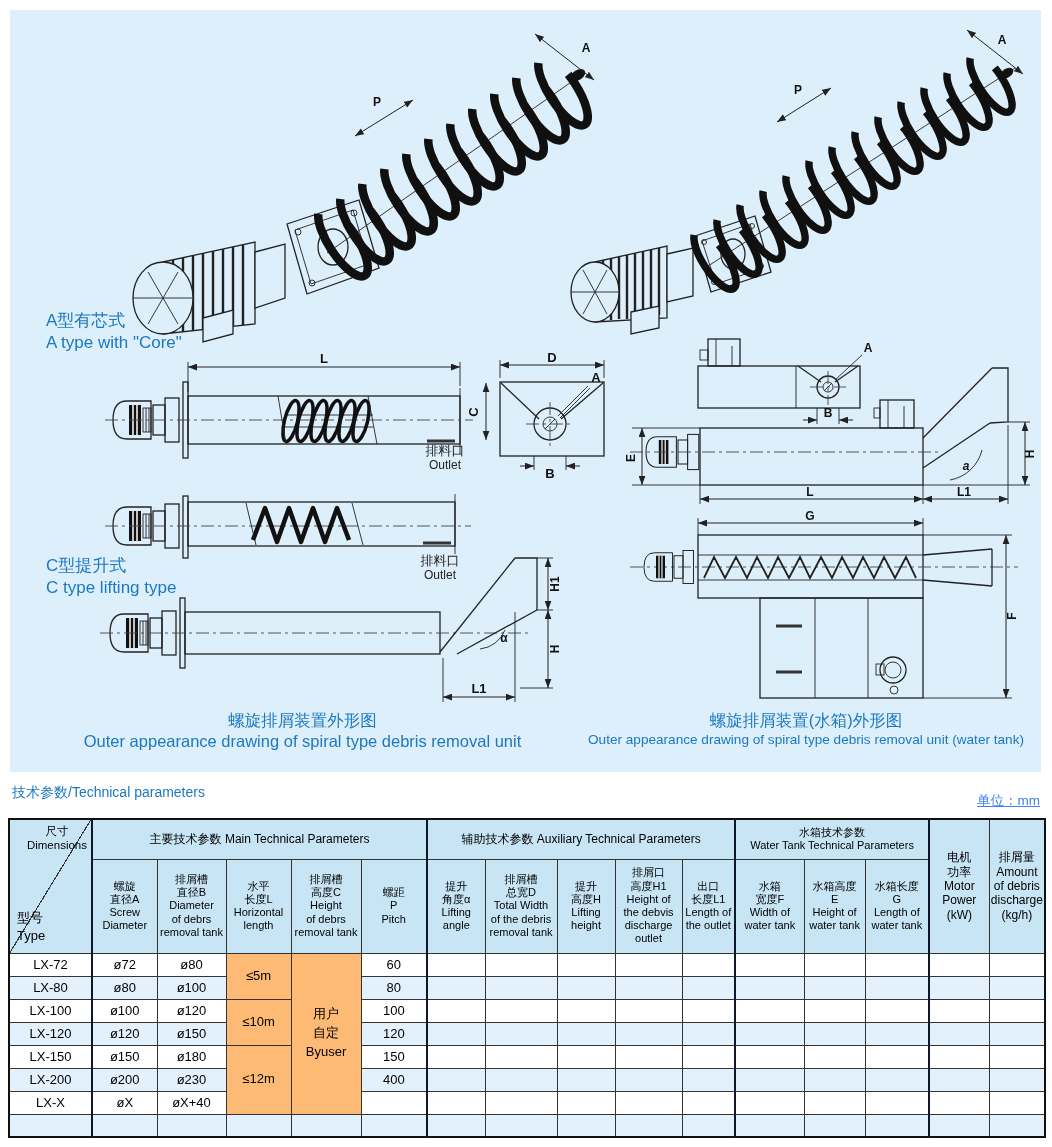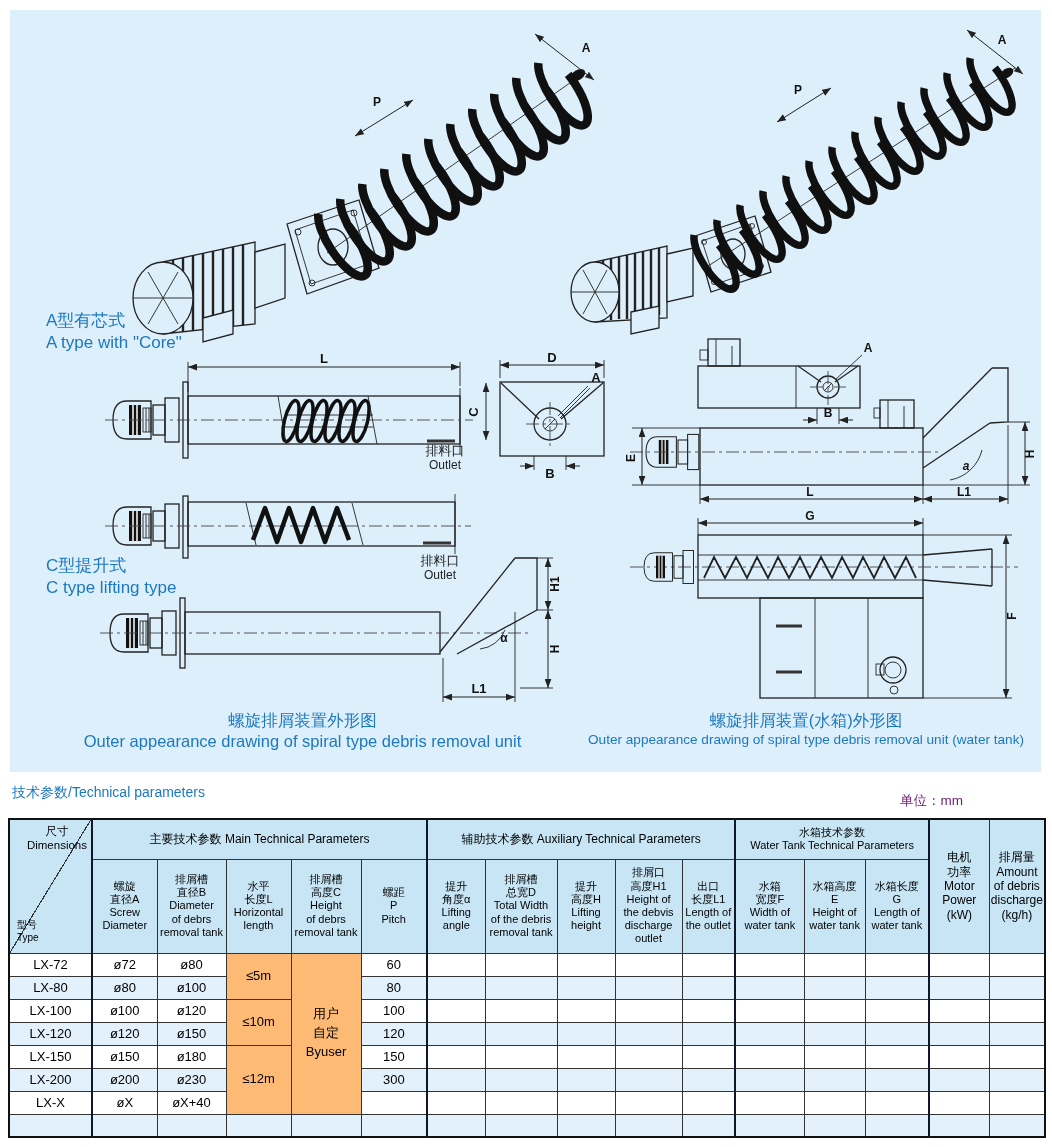--- a/index.html
+++ b/index.html
@@ -12,21 +12,21 @@
   .abs{position:absolute;}
   .panel{left:10px;top:10px;width:1031px;height:762px;background:var(--panel_bg);}
   .typelabel{color:var(--accent_blue);font-size:17px;line-height:1.32;}
   .outlet{color:#222;text-align:center;line-height:1.15;}
   .outlet .cn{font-size:13px;} .outlet .en{font-size:12px;}
   .caption{color:var(--accent_blue);text-align:center;line-height:1.3;}
   .caption .cn{font-size:16.5px;}
   .caption .en{font-size:16.5px;}
   .caption.small .en{font-size:13.6px;}
   .sec-title{color:var(--accent_blue);font-size:14px;}
-  .unit{color:#701a75;font-size:13.5px;text-align:left;}
+  .unit{color:#3b82f6;font-size:13.5px;text-align:right;text-decoration:underline;}
   
   svg{display:block;overflow:visible;}
   .ln{stroke:var(--line);fill:none;stroke-width:1.3;}
   .thin{stroke:var(--line);fill:none;stroke-width:0.9;}
   .dim{stroke:var(--line);fill:none;stroke-width:1;}
   .cl{stroke:#444;fill:none;stroke-width:0.9;stroke-dasharray:13 4 3 4;}
   .face{fill:var(--panel_bg);stroke:var(--line);stroke-width:1.3;}
   .coil{fill:none;stroke:#101010;}
   .fin{stroke:#222;stroke-width:2.4;}
   .zz{fill:none;stroke:#111;stroke-width:4.5;stroke-linejoin:round;}
@@ -46,21 +46,21 @@
   tbody tr{height:23px;}
   tbody td{font-size:13px;background:#fff;}
   tr.alt td{background:var(--row_alt_bg);}
   td.merged{background:#fdba74;font-size:13px;line-height:1.45;}
   .gb{border-left:2px solid #0f172a;}
   .ml{white-space:pre-line;}
   th.corner{position:relative;background:
      linear-gradient(to bottom right,transparent 49.4%,#333 49.4%,#333 50.2%,transparent 50.2%),
      var(--header_bg);}
   .cdim{position:absolute;top:5px;right:4px;font-size:11.5px;text-align:center;}
-  .cmodel{position:absolute;bottom:8px;left:7px;font-size:10px;text-align:left;line-height:1.35;}
+  .cmodel{position:absolute;bottom:8px;left:7px;font-size:13px;text-align:left;line-height:1.35;}
 </style>
 </head>
 <body>
 
 <div class="abs panel">
 
   <svg class="abs" style="left:105px;top:10px" width="490" height="320" viewBox="0 0 490 320">
     <defs>
         <marker id="ar1" viewBox="0 0 8 6" markerWidth="9" markerHeight="7" refX="8" refY="3" orient="auto-start-reverse" markerUnits="userSpaceOnUse">
           <path d="M0,0L8,3L0,6z" fill="#222"></path>
@@ -631,21 +631,21 @@
           <td class="gb"></td>
           <td></td>
           <td></td>
           <td class="gb"></td>
           <td></td>
     </tr>
     <tr class="alt">
       <td>LX-200</td>
       <td class="gb">ø200</td>
       <td>ø230</td>
-      <td>300</td>
+      <td>400</td>
       <td class="gb"></td>
           <td></td>
           <td></td>
           <td></td>
           <td></td>
           <td class="gb"></td>
           <td></td>
           <td></td>
           <td class="gb"></td>
           <td></td>

